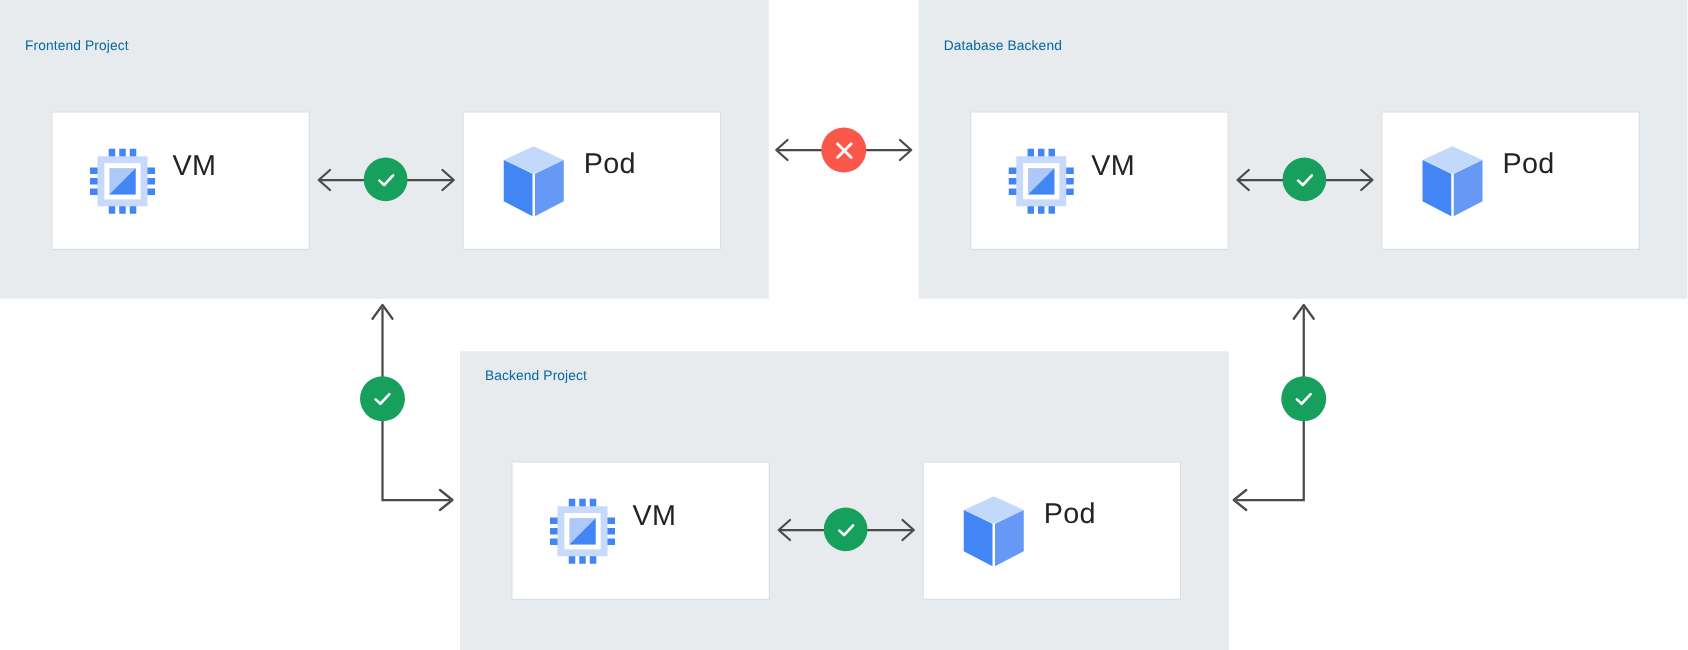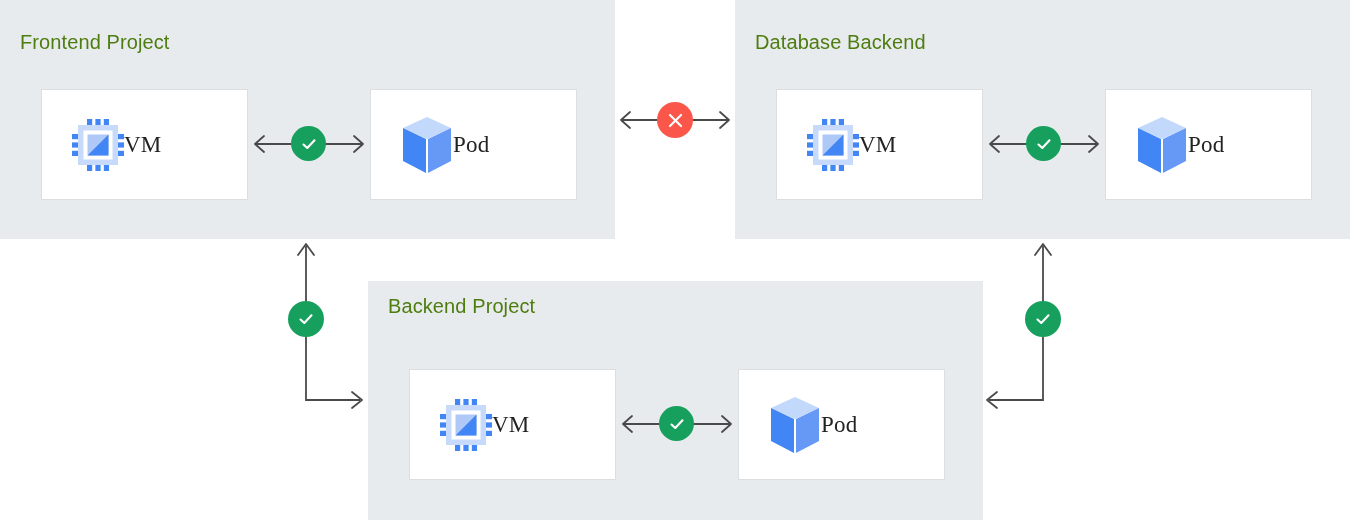--- a/index.html
+++ b/index.html
@@ -3,25 +3,25 @@
 <meta charset="utf-8">
 <style>
   html,body{margin:0;padding:0;background:#ffffff;}
   body{width:1350px;height:520px;position:relative;overflow:hidden;
        font-family:"Liberation Sans","DejaVu Sans",sans-serif;
        -webkit-font-smoothing:antialiased;}
 
   #stage{position:absolute;left:0;top:0;width:1350px;height:520px;}
 
   .panel{position:absolute;background:#e8ebed;}
-  .panel-title{position:absolute;font-size:20px;color:#4d7c0f;letter-spacing:.1px;white-space:nowrap;}
+  .panel-title{position:absolute;font-size:11px;color:#0369a1;letter-spacing:.1px;white-space:nowrap;}
 
   .card{position:absolute;background:#ffffff;border:1px solid #dcdedf;box-sizing:border-box;
         display:flex;align-items:center;}
-  .card-inner{display:flex;align-items:center;gap:0;padding-left:30px;font-family:Liberation Serif, serif;}
+  .card-inner{display:flex;align-items:flex-start;gap:14px;padding-left:30px;}
   .card-label{font-size:23px;color:#232323;letter-spacing:.2px;}
 
   .icon-svg{display:block;}
 
   .connector{position:absolute;}
   .badge{position:absolute;border-radius:50%;display:flex;align-items:center;justify-content:center;}
   .badge.ok{background:#17a05d;}
   .badge.bad{background:#fb564a;}
 
   svg{overflow:visible;}

